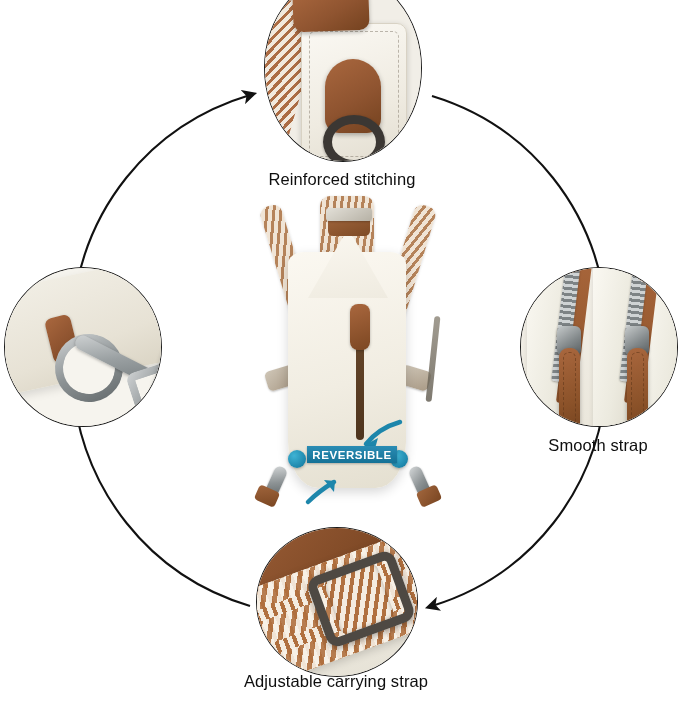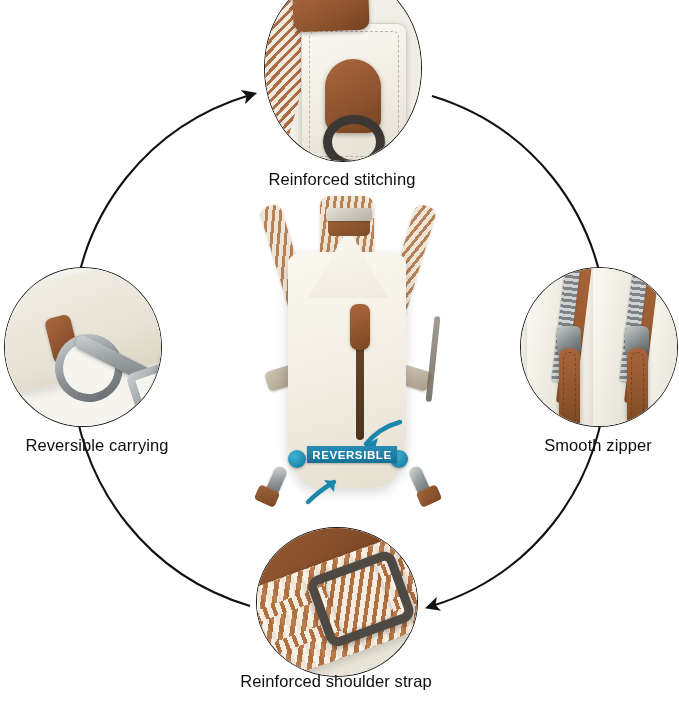--- a/index.html
+++ b/index.html
@@ -221,46 +221,45 @@
       <div class="sz-teeth" style="left:38px;"></div>
       <div class="sz-slider" style="left:36px;top:58px;"></div>
       <div class="sz-pull" style="left:38px;top:80px;"></div>
 
       <div class="sz-tape" style="left:112px;"></div>
       <div class="sz-teeth" style="left:106px;"></div>
       <div class="sz-slider" style="left:104px;top:58px;"></div>
       <div class="sz-pull" style="left:106px;top:80px;"></div>
     </div>
   </div>
-  <div class="caption" style="left:520px;top:436px;width:156px;">Smooth zipper</div>
+  <div class="caption" style="left:520px;top:436px;width:156px;">Smooth strap</div>
 
   <div class="bubble" style="left:256px;top:527px;width:160px;height:148px;">
     <div class="scene">
       <div class="ab-bg"></div>
       <div class="ab-bagedge"></div>
       <div class="ab-band"></div>
       <div class="ab-chev"></div>
       <div class="ab-buckle-in"></div>
       <div class="ab-buckle"></div>
     </div>
   </div>
-  <div class="caption" style="left:236px;top:672px;width:200px;">Reinforced shoulder strap</div>
+  <div class="caption" style="left:236px;top:672px;width:200px;">Adjustable carrying strap</div>
 
   <div class="bubble" style="left:4px;top:267px;width:156px;height:158px;">
     <div class="scene">
       <div class="rc-bg"></div>
       <div class="rc-body"></div>
       <div class="rc-tabL leather"></div>
       <div class="rc-clipA"></div>
       <div class="rc-arm metal"></div>
       <div class="rc-clipB"></div>
       <div class="rc-strap leather"></div>
     </div>
   </div>
-  <div class="caption" style="left:4px;top:436px;width:186px;">Reversible carrying</div>
 
   <div class="product">
 
     <div class="p-strap p-strap-l"></div>
     <div class="p-strap p-strap-r"></div>
     <div class="p-strap p-strap-top"></div>
 
     <div class="p-slider" style="left:14px;top:168px;transform:rotate(-17deg);"></div>
     <div class="p-slider" style="right:14px;top:168px;transform:rotate(17deg);"></div>
 

